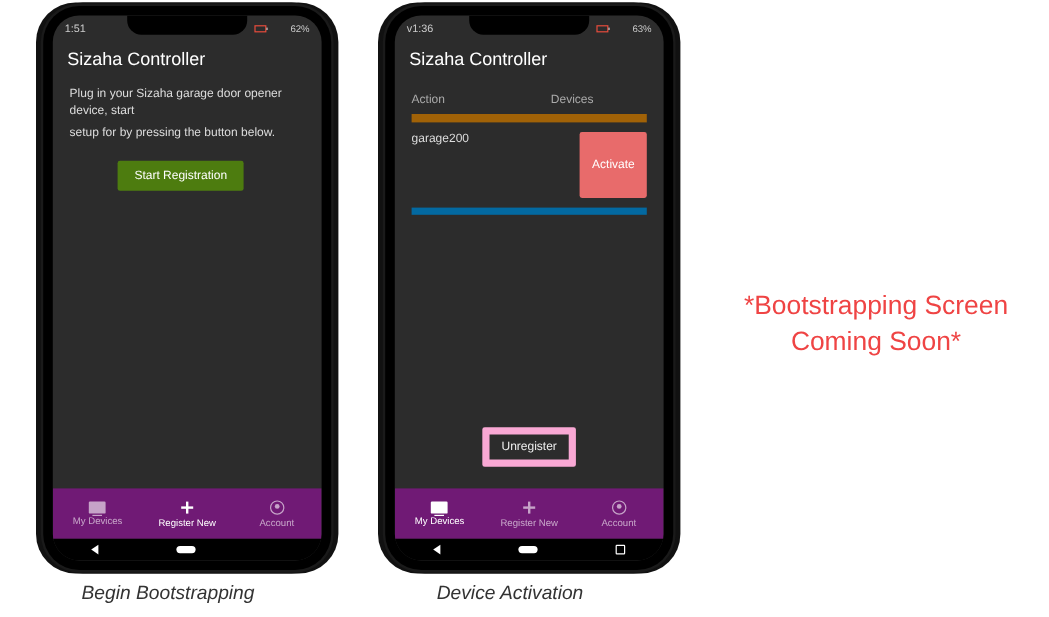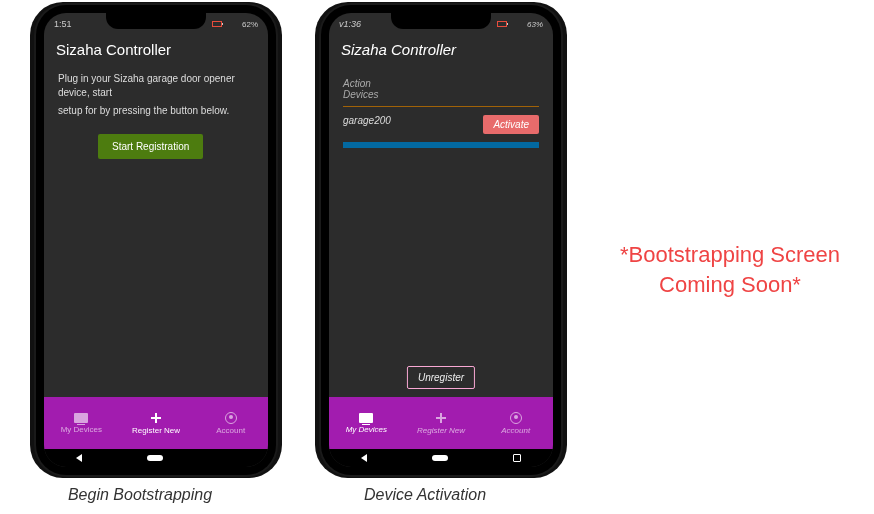--- a/index.html
+++ b/index.html
@@ -14,21 +14,21 @@
     position: absolute;
     width: 240px;
     height: 470px;
     background: #000;
     border-radius: 30px;
     padding: 8px;
     box-shadow: 0 0 0 2px #1a1a1a, -3px 0 0 3px #111, 3px 0 0 3px #111;
     margin-left: 16px;
   }
   .phone1 { left: 20px; top: 5px; }
-  .phone2 { left: 305px; top: 5px; font-style: italic; }
+  .phone2 { left: 305px; top: 5px; }
   .screen {
     width: 100%;
     height: 100%;
     background: #2c2c2c;
     border-radius: 22px;
     overflow: hidden;
     position: relative;
     display: flex;
     flex-direction: column;
   }
@@ -66,36 +66,36 @@
   .btn-primary {
     display:inline-block;
     background:#4d7c0f;
     color:#fff;
     padding: 7px 14px;
     font-size:10px;
     border-radius:2px;
     margin-top:12px;
     margin-left:40px;
   }
-  .table-head { display:flex; font-size:10px; color:#aaa; padding:6px 0; border-bottom:1px solid #a16207;flex-direction:column;}
+  .table-head { display:flex; font-size:10px; color:#aaa; padding:6px 0; border-bottom:7px solid #a16207;}
   .col1{ flex:1; } .col2{ width:80px; text-align:left;}
   .table-row-el { display:flex; align-items:flex-start; padding:8px 0; border-bottom:6px solid #0369a1;}
   .row-label{ flex:1; font-size:10px; color:#ddd;}
   .btn-activate{
     background:#e86b6b; color:#fff; font-size:10px;
-    padding:4px 10px; border-radius:2px;
+    padding:22px 10px; border-radius:2px;
   }
   .btn-unreg{
     position:absolute; bottom:78px; left:50%; transform:translateX(-50%);
-    border:1px solid #f9a8d4; color:#eee; font-size:10px;
+    border:6px solid #f9a8d4; color:#eee; font-size:10px;
     padding:5px 10px; border-radius:2px; background:transparent;
   }
   .navbar {
     position:absolute; bottom:18px; left:0; right:0;
-    height:52px; background:#a21caf;
+    height:42px; background:#701a75;
     display:flex;
   }
   .nav-item{
     flex:1; display:flex; flex-direction:column;
     align-items:center; justify-content:center;
     color:#fff; font-size:8px; gap:2px;
     opacity:0.6;
   }
   .nav-item.active{ opacity:1; font-weight:500;}
   .nav-icon{ width:14px; height:10px; }

